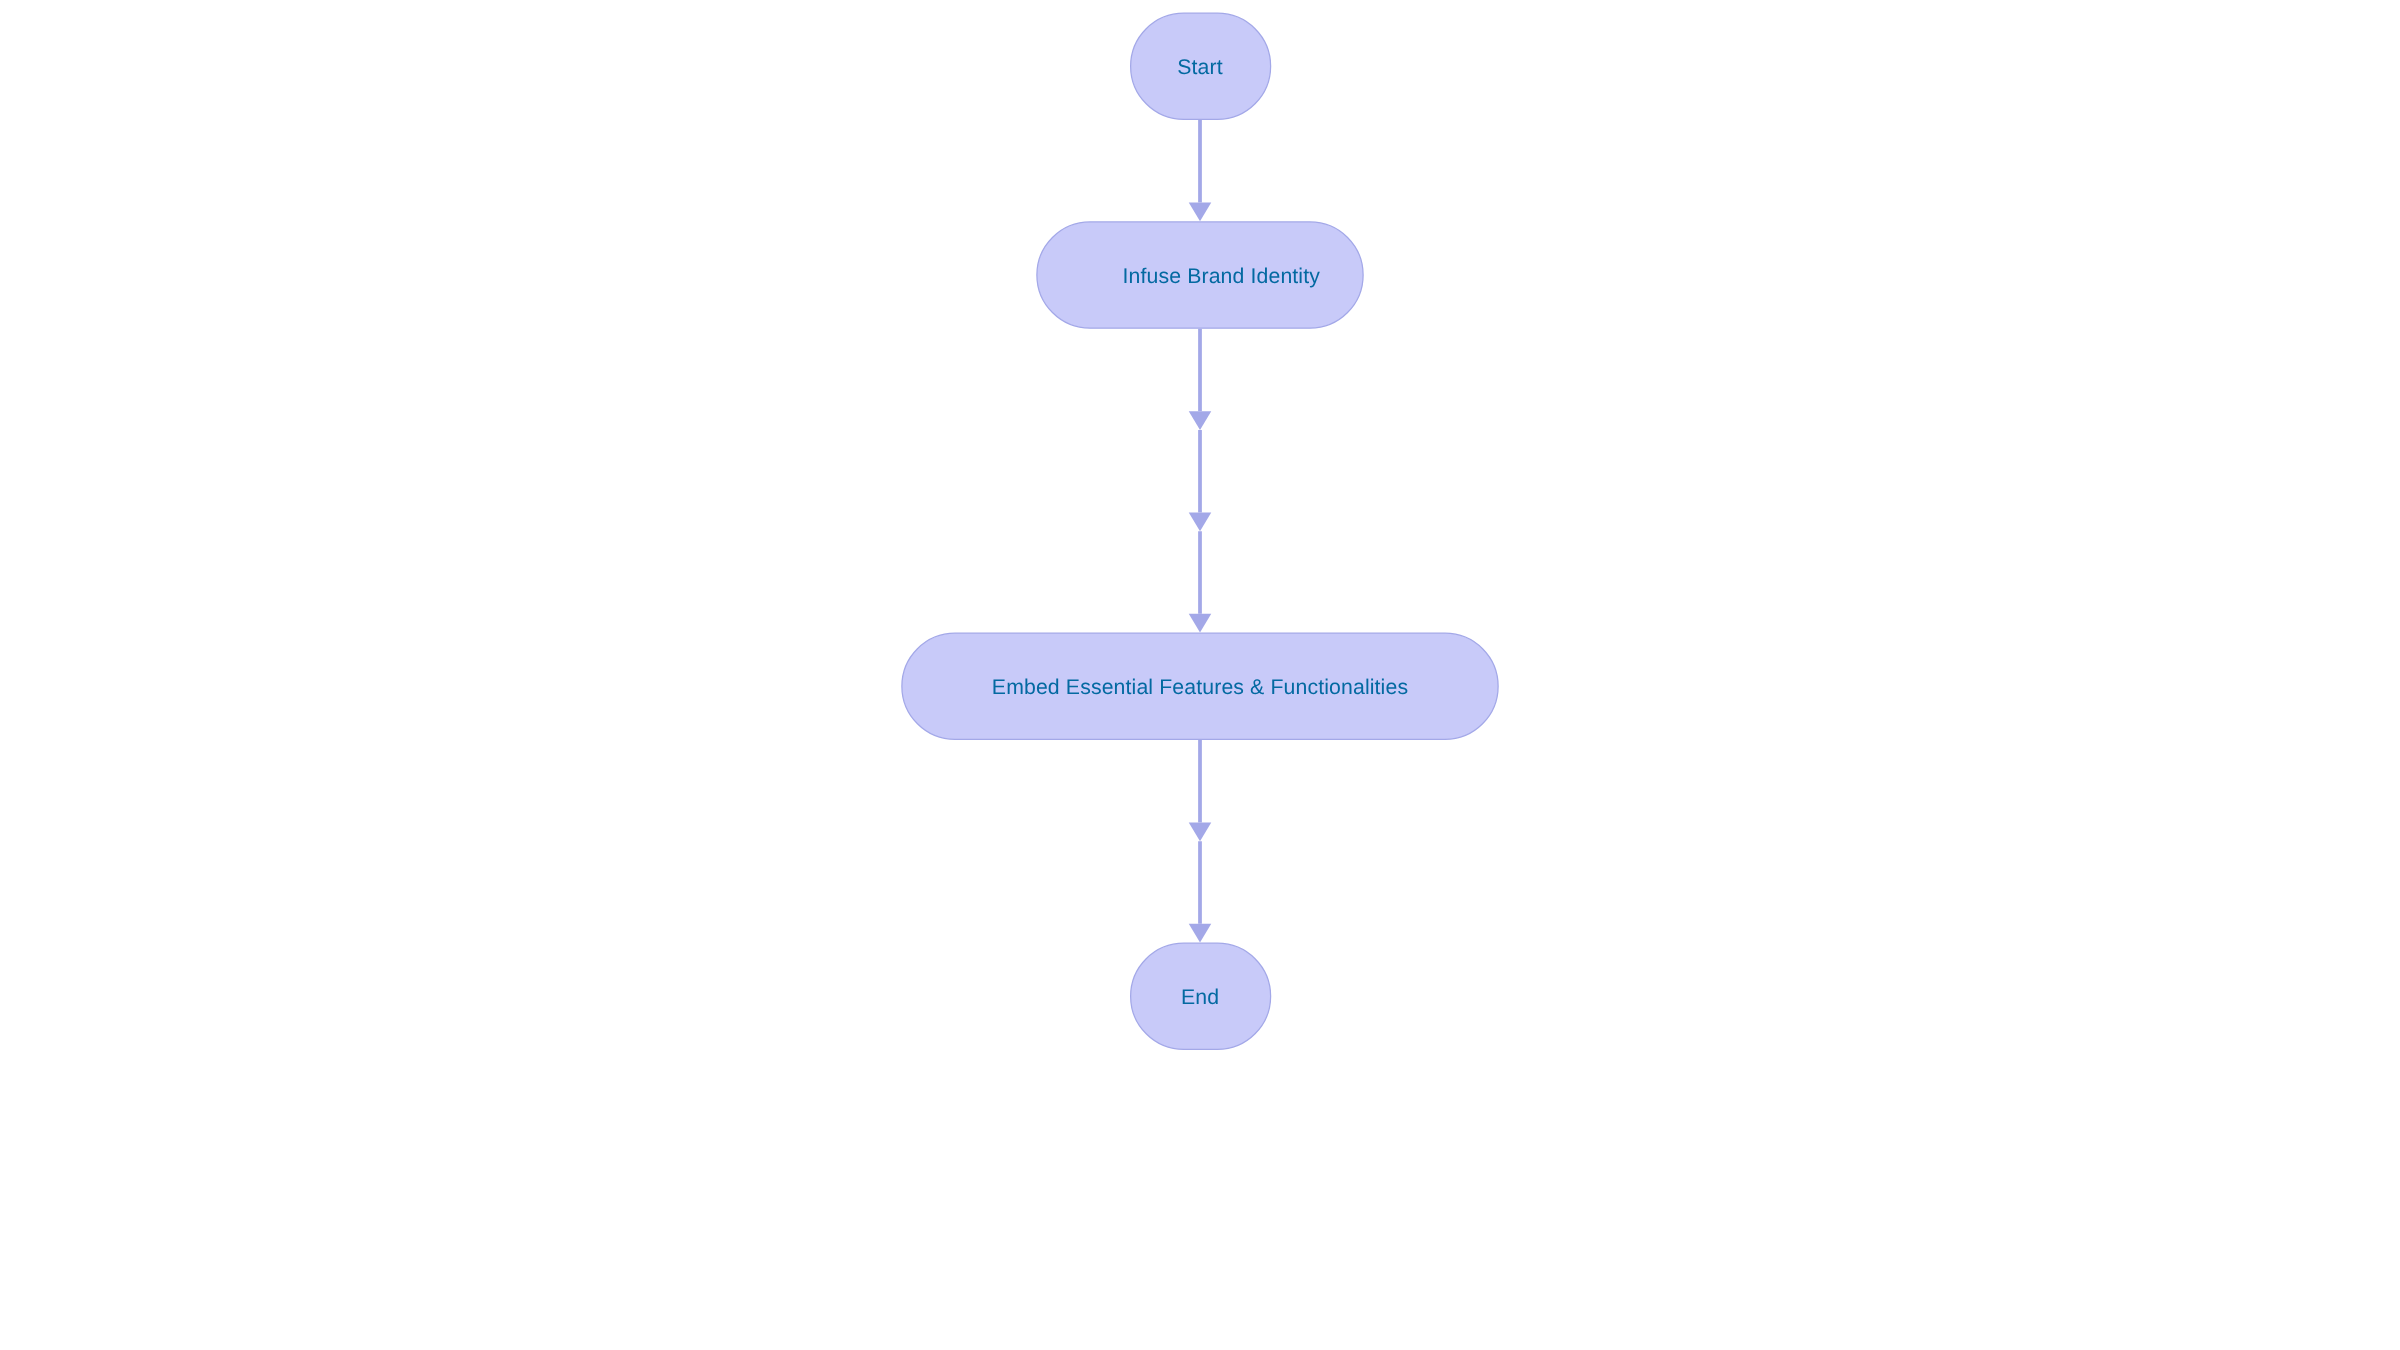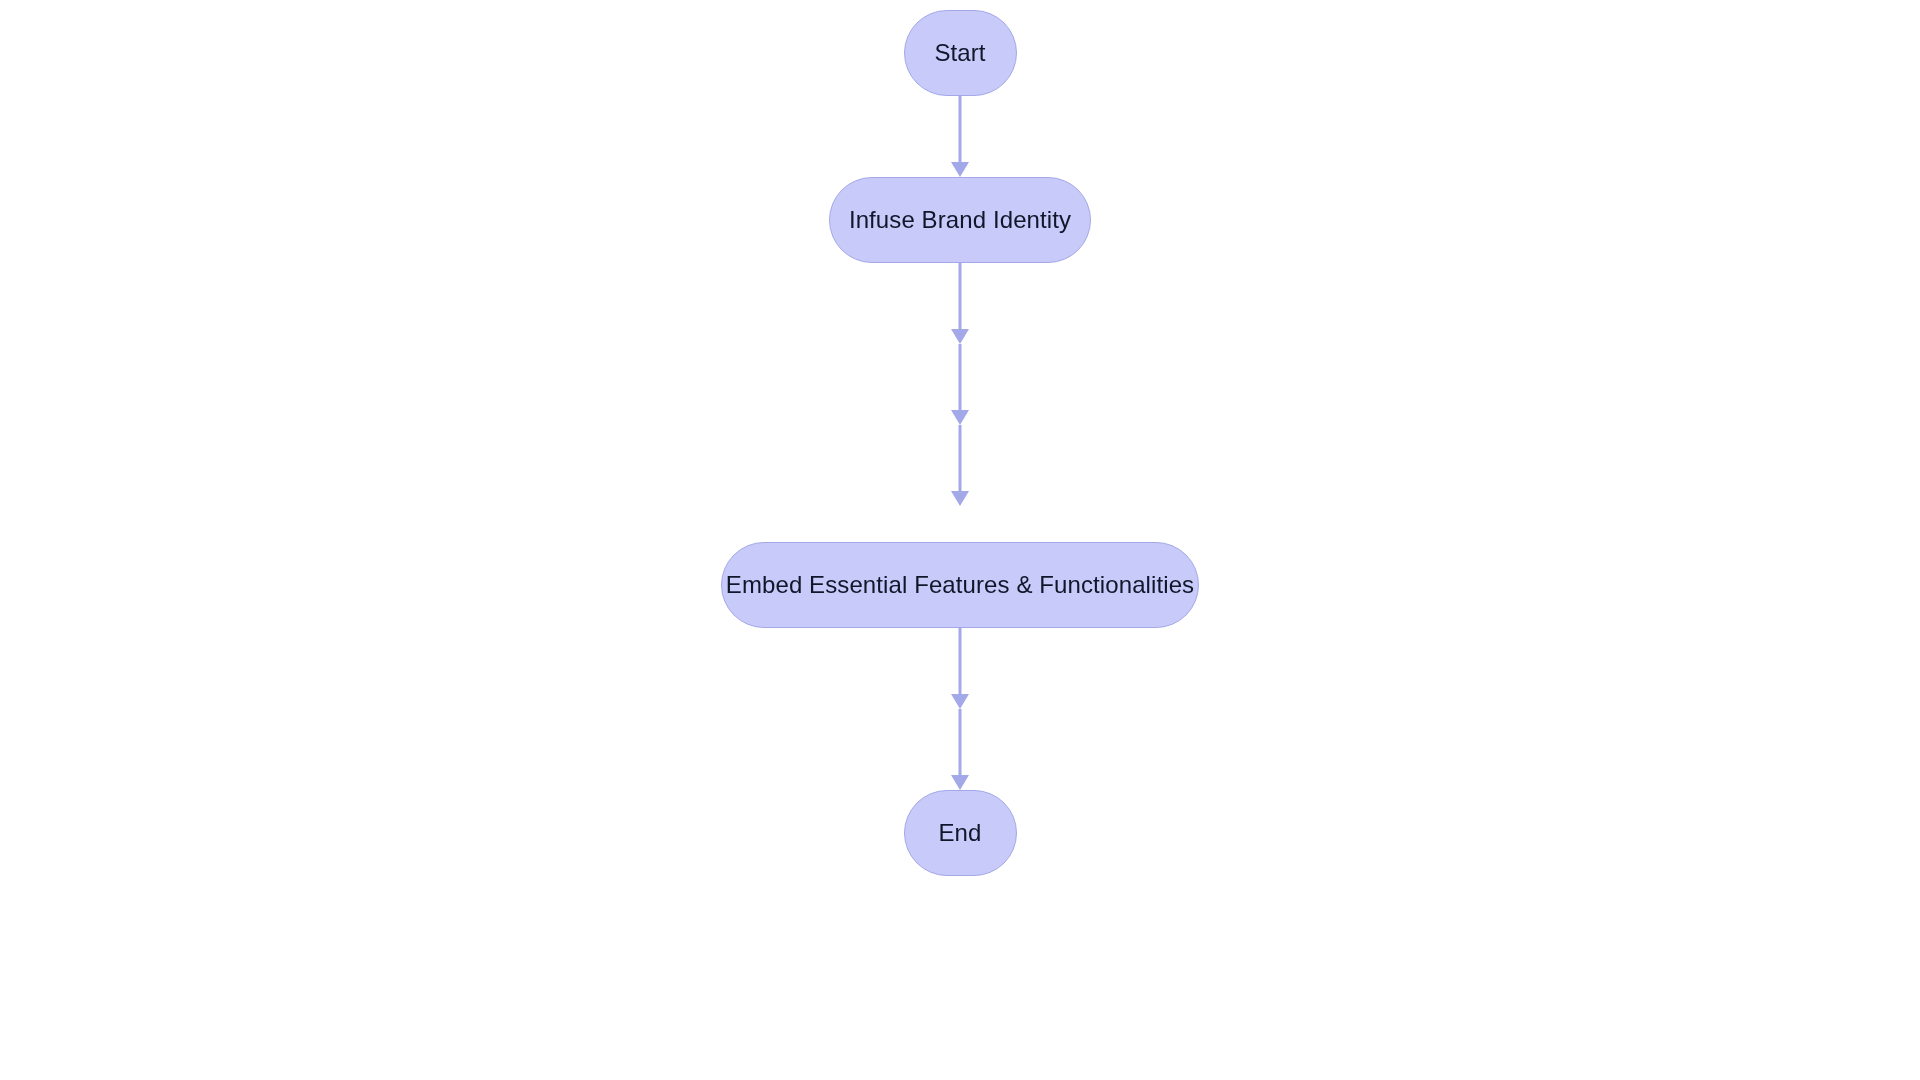--- a/index.html
+++ b/index.html
@@ -41,23 +41,23 @@
     border-radius: 43px;
     background: #c8caf9;
     border: 1.6px solid #a3a8e8;
     display: flex;
     align-items: center;
     justify-content: center;
     padding: 0 34px;
     flex: 0 0 auto;
   }
   .node-label {
-    font-size: 24px;
+    font-size: 17px;
     line-height: 1;
-    color: #0f172a;
+    color: #0369a1;
     white-space: nowrap;
     letter-spacing: 0.1px;
   }
 
   
   .node.terminal {
     min-width: 113px;
     padding: 0 28px;
   }
 
@@ -93,36 +93,36 @@
 
 <div id="flow-canvas">
   <div class="flow-column" id="flow-column" style="padding-top: 10px;">
       <div class="node terminal" style="width: 113px;">
         <span class="node-label">Start</span>
       </div>
       <div class="connector" style="height: 81px;">
         <div class="line" style="height: 66px;"></div>
         <div class="arrowhead"></div>
       </div>
-      <div class="node" style="width: 262px;">
+      <div class="node" style="width: 262px; justify-content: flex-end;">
         <span class="node-label">Infuse Brand Identity</span>
       </div>
       <div class="connector" style="height: 81px;">
         <div class="line" style="height: 66px;"></div>
         <div class="arrowhead"></div>
       </div>
       <div class="connector" style="height: 81px;">
         <div class="line" style="height: 66px;"></div>
         <div class="arrowhead"></div>
       </div>
       <div class="connector" style="height: 81px;">
         <div class="line" style="height: 66px;"></div>
         <div class="arrowhead"></div>
       </div>
-      <div class="node" style="width: 478px; margin-top: 36px;">
+      <div class="node" style="width: 478px;">
         <span class="node-label">Embed Essential Features &amp; Functionalities</span>
       </div>
       <div class="connector" style="height: 81px;">
         <div class="line" style="height: 66px;"></div>
         <div class="arrowhead"></div>
       </div>
       <div class="connector" style="height: 81px;">
         <div class="line" style="height: 66px;"></div>
         <div class="arrowhead"></div>
       </div>

